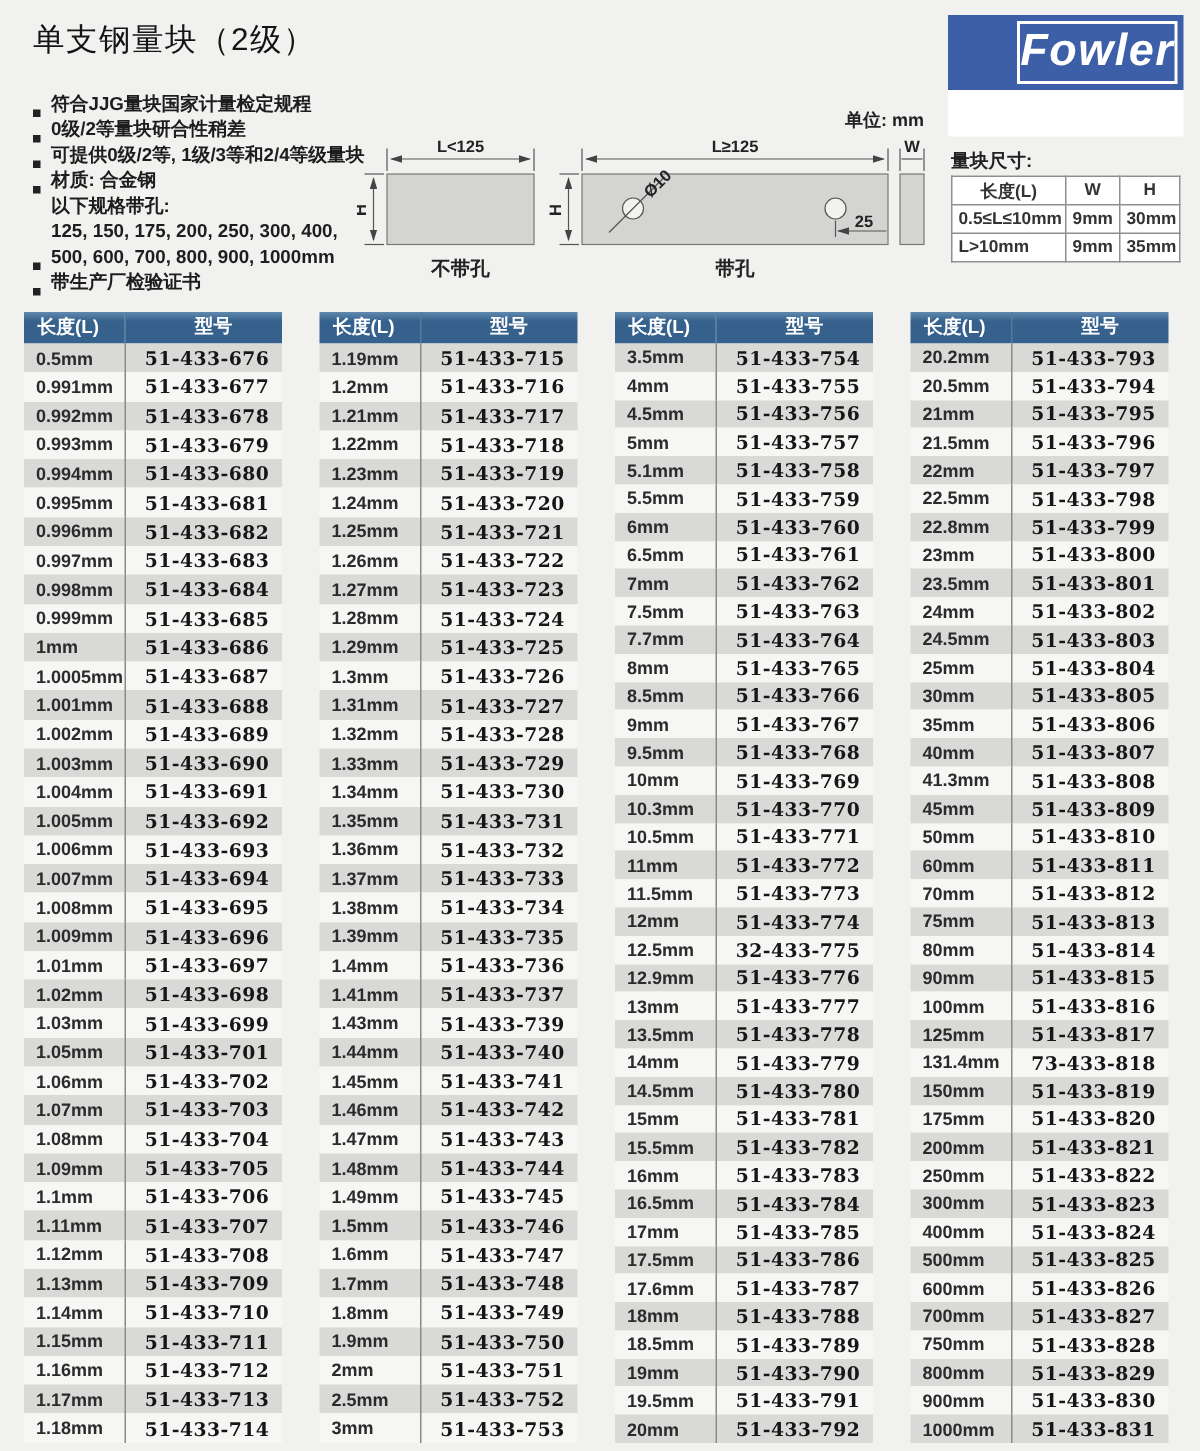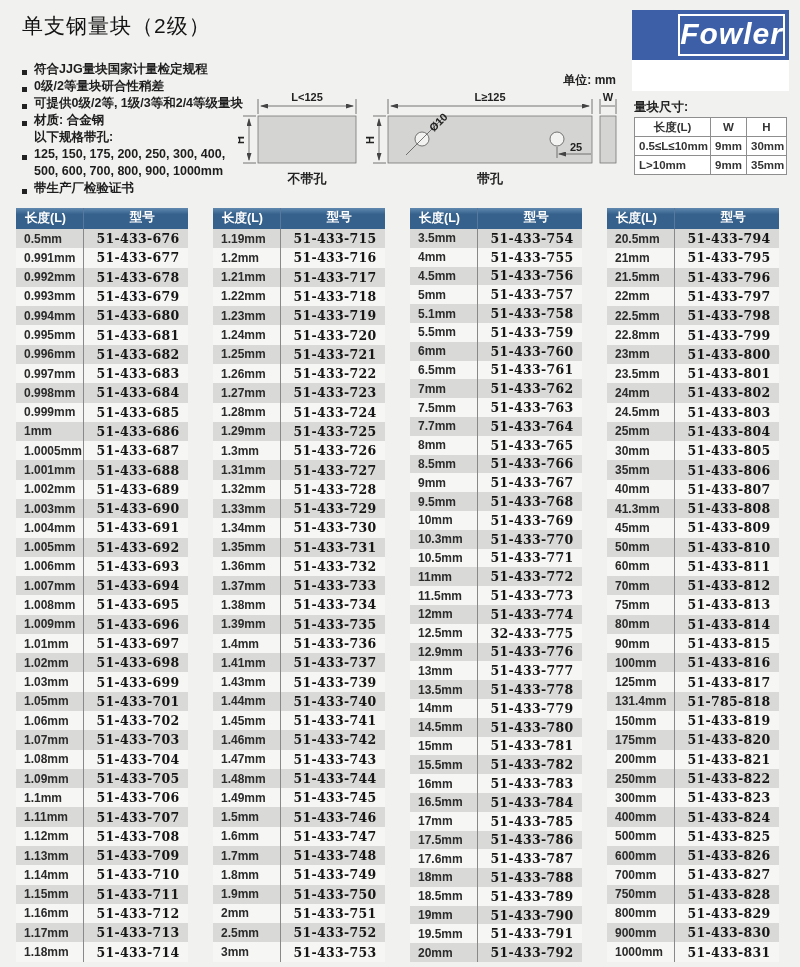--- a/index.html
+++ b/index.html
@@ -7,21 +7,21 @@
     width:800px;height:967px;position:relative;overflow:hidden;
     background:#f1f1ef;
     font-family:"Liberation Sans","DejaVu Sans",sans-serif;
   }
   .page-title{
     position:absolute;left:22px;top:12px;
     font-size:21px;font-weight:normal;color:#141414;letter-spacing:1px;
   }
   
   .bullets{position:absolute;left:22px;top:61px;margin:0;padding:0;list-style:none;}
-  .bullets li{display:flex;align-items:center;}
+  .bullets li{display:flex;align-items:flex-end;}
   .bullets .sq{width:5px;height:5px;background:#222;margin:6px 7px 0 0;flex:none;}
   .bullets .btxt{font-size:12.5px;font-weight:bold;color:#1d1d1d;line-height:17px;white-space:nowrap;}
   
   .logo{position:absolute;left:632px;top:10px;width:157px;height:50px;background:#3c5fa8;box-sizing:border-box;display:flex;padding-left:42px;}
   .logo-inner{flex:1;margin:4px;border:2px solid #ffffff;display:flex;align-items:center;justify-content:center;}
   .logo-text{color:#fff;font-size:30px;font-weight:bold;font-style:italic;letter-spacing:1px;line-height:1;padding-bottom:3px;}
   .logo-panel{position:absolute;left:632px;top:60px;width:157px;height:31px;background:#ffffff;}
   
   .diagram{position:absolute;left:238px;top:70px;width:390px;height:122px;}
   .diagram text{fill:#222;}
@@ -722,20 +722,24 @@
             <th class="model-h">
               <div class="hwrap">
                 <span>型号</span>
                 <span class="hline"></span>
               </div>
             </th>
           </tr>
         </thead>
         <tbody>
           <tr>
+            <td class="len">20.2mm</td>
+            <td class="model">51-433-793</td>
+          </tr>
+          <tr>
             <td class="len">20.5mm</td>
             <td class="model">51-433-794</td>
           </tr>
           <tr>
             <td class="len">21mm</td>
             <td class="model">51-433-795</td>
           </tr>
           <tr>
             <td class="len">21.5mm</td>
             <td class="model">51-433-796</td>
@@ -819,21 +823,21 @@
           <tr>
             <td class="len">100mm</td>
             <td class="model">51-433-816</td>
           </tr>
           <tr>
             <td class="len">125mm</td>
             <td class="model">51-433-817</td>
           </tr>
           <tr>
             <td class="len">131.4mm</td>
-            <td class="model">51-785-818</td>
+            <td class="model">73-433-818</td>
           </tr>
           <tr>
             <td class="len">150mm</td>
             <td class="model">51-433-819</td>
           </tr>
           <tr>
             <td class="len">175mm</td>
             <td class="model">51-433-820</td>
           </tr>
           <tr>

